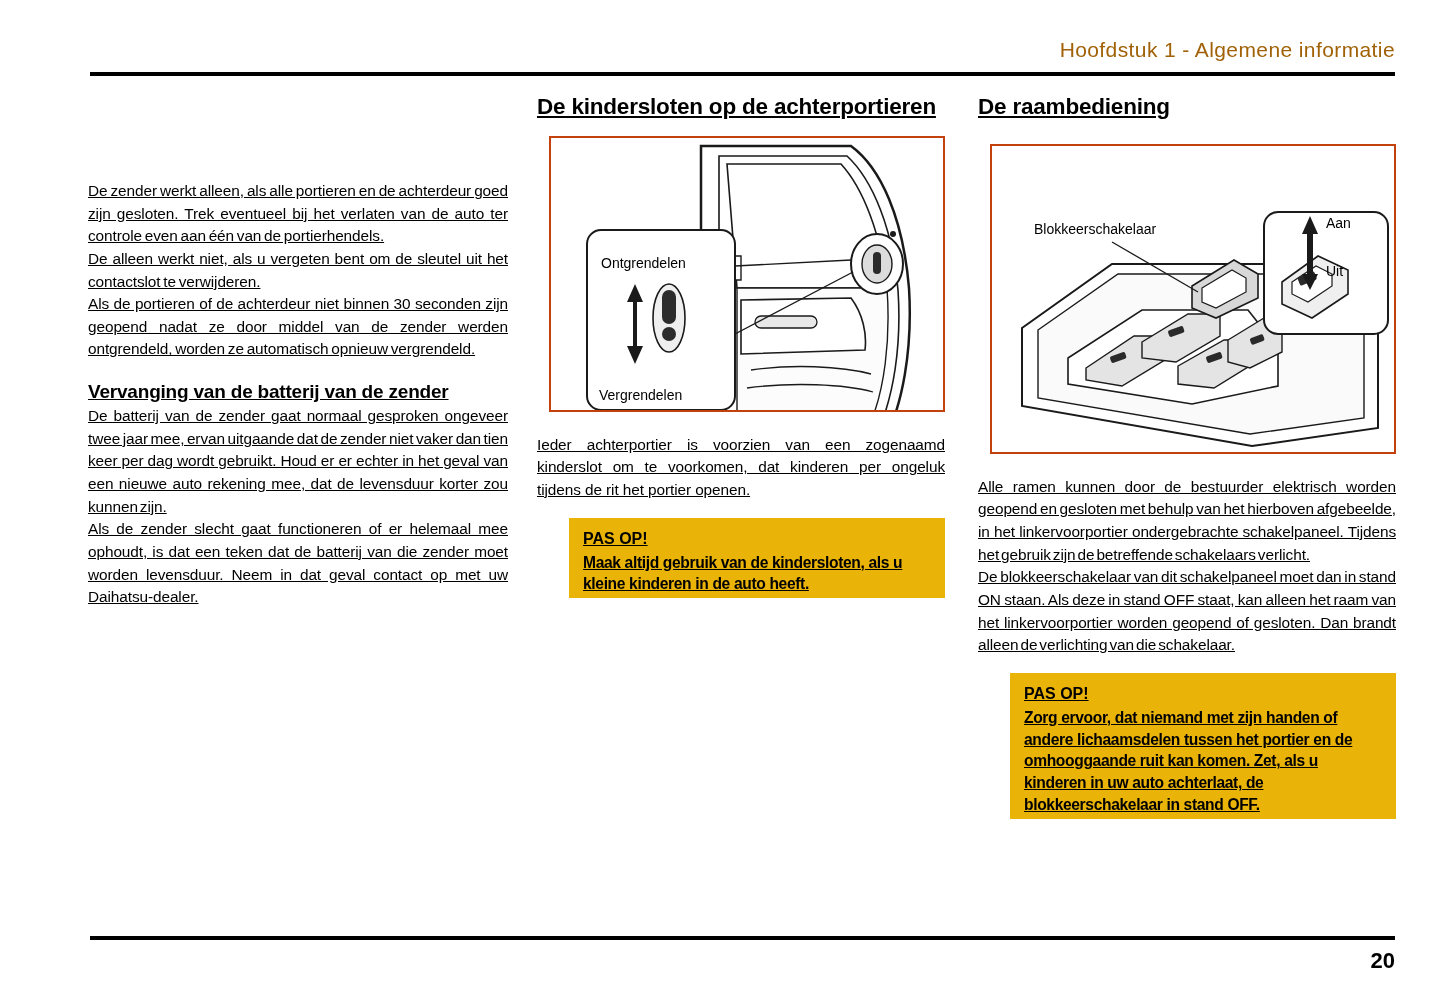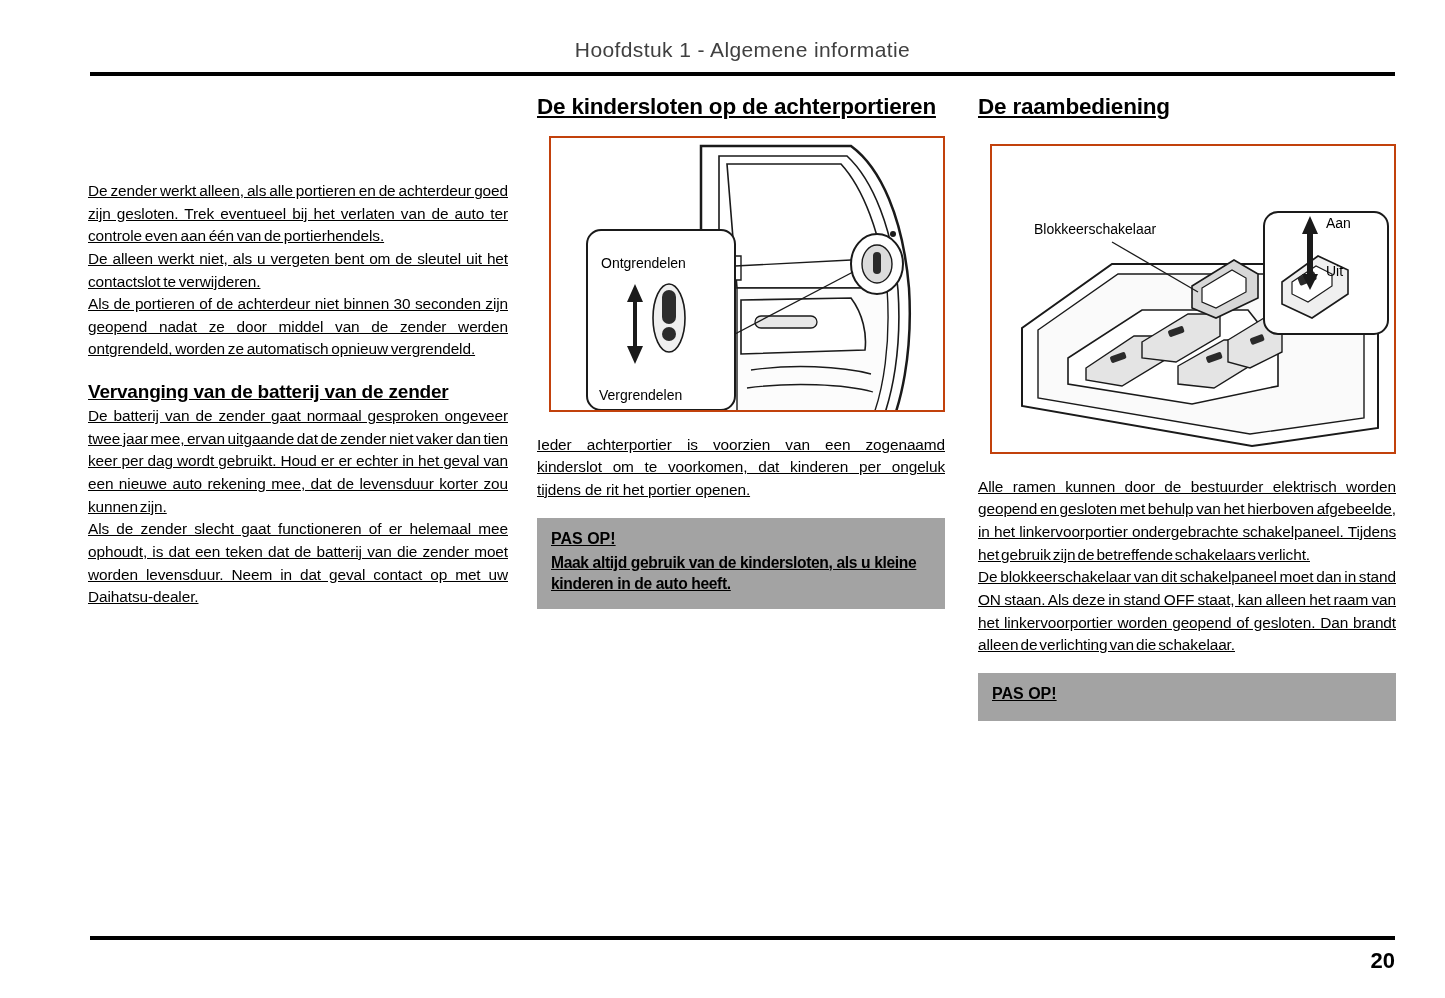--- a/index.html
+++ b/index.html
@@ -24,24 +24,24 @@
     height: 998px;
     background: #fff;
   }
 
   
   .header {
     position: absolute;
     left: 90px;
     top: 38px;
     width: 1305px;
-    text-align: center;
+    text-align: right;
     font-size: 21px;
     letter-spacing: 0.4px;
-    color: #404040;
+    color: #a16207;
   }
   .rule-top {
     position: absolute;
     left: 90px;
     top: 72px;
     width: 1305px;
     height: 4px;
     background: #000;
   }
   .rule-bottom {
@@ -101,23 +101,24 @@
   .figure {
     border: 2px solid #c2410c;
     background: #fff;
     position: relative;
     overflow: hidden;
     margin-left: 12px;
   }
 
   
   .warn {
-    background: #a3a3a3;
-    padding: 12px 14px 14px 14px;
+    background: #eab308;
+    padding: 12px 14px 3px 14px;
     margin-top: 16px;
+    margin-left: 32px;
   }
   .warn .warn-title {
     font-weight: bold;
     font-size: 16px;
     margin-bottom: 4px;
   }
   .warn .warn-body {
     font-weight: bold;
     font-size: 15.6px;
     line-height: 1.4;
@@ -236,18 +237,19 @@
         <text class="lbl" x="334" y="130">Uit</text>
       </svg>
     </div>
 
     <div style="height:22px"></div>
     <p class="body vtight">Alle ramen kunnen door de bestuurder elektrisch worden geopend en gesloten met behulp van het hierboven afgebeelde, in het linkervoorportier ondergebrachte schakelpaneel. Tijdens het gebruik zijn de betreffende schakelaars verlicht.</p>
     <p class="body vtight">De blokkeerschakelaar van dit schakelpaneel moet dan in stand ON staan. Als deze in stand OFF staat, kan alleen het raam van het linkervoorportier worden geopend of gesloten. Dan brandt alleen de verlichting van die schakelaar.</p>
 
     <div class="warn">
       <div class="warn-title">PAS OP!</div>
+      <div class="warn-body">Zorg ervoor, dat niemand met zijn handen of andere lichaamsdelen tussen het portier en de omhooggaande ruit kan komen. Zet, als u kinderen in uw auto achterlaat, de blokkeerschakelaar in stand OFF.</div>
     </div>
   </div>
 
   <div class="rule-bottom"></div>
   <div class="page-number">20</div>
 </div>
 
 </body></html>

